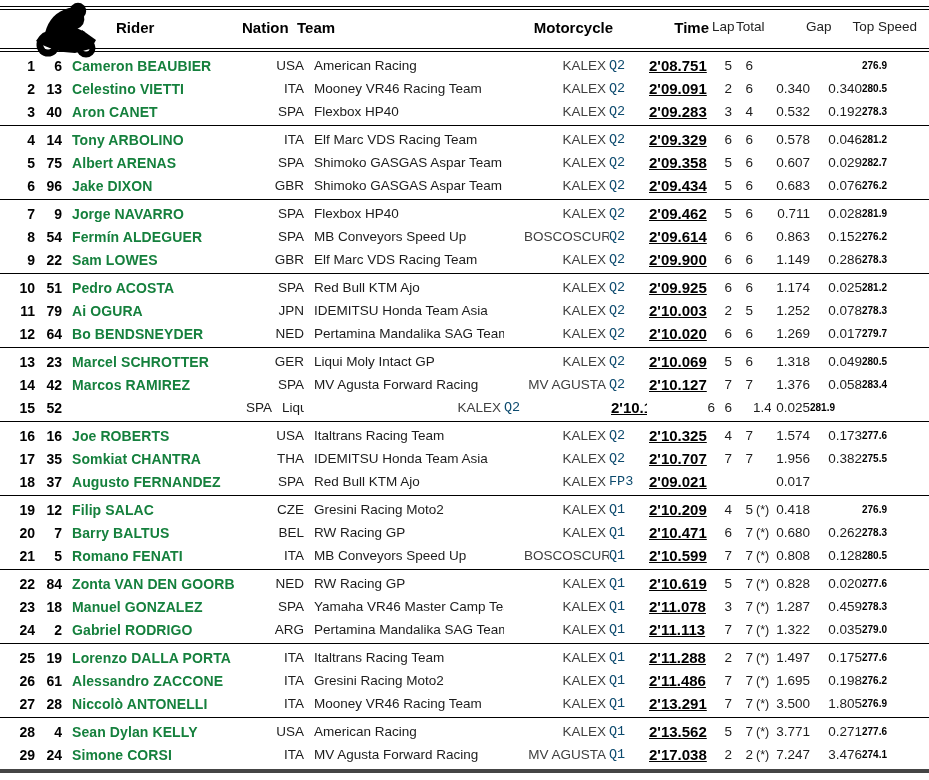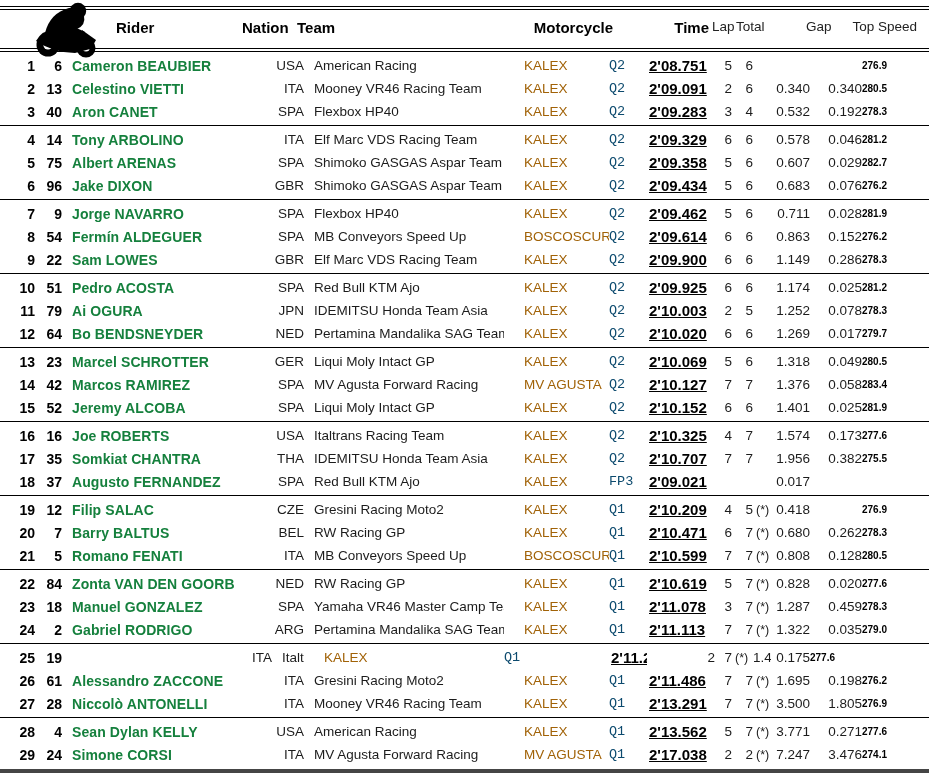--- a/index.html
+++ b/index.html
@@ -59,21 +59,21 @@
     align-items: center;
     font-size: 13.5px;
     white-space: nowrap;
   }
   .row > div { overflow: hidden; }
   .c-pos    { text-align: right; font-weight: bold; font-size: 14px; color:#000; }
   .c-num    { text-align: right; font-weight: bold; font-size: 14px; color:#000; }
   .c-rider  { text-align: left; padding-left: 10px; font-weight: bold; font-size: 14px; color:#15803d; letter-spacing: .1px; }
   .c-nation { text-align: right; color: #1c1c1c; }
   .c-team   { text-align: left; padding-left: 10px; color: #1c1c1c; }
-  .c-bike   { padding-right: 3px; color: #a16207; margin-left: 20px; }
+  .c-bike   { text-align: right; padding-right: 3px; color: #404040; margin-left: 20px; }
   .c-sess   { text-align: left; padding-right: 6px; color: #0c4a6e; font-family: Liberation Mono, monospace; }
   .c-time   { text-align: left; padding-left: 2px; font-weight: bold; font-size: 15px; color:#000;text-decoration:underline; }
   .c-lap    { text-align: right; color: #1c1c1c; }
   .c-total  { text-align: right; color: #1c1c1c; }
   .c-star   { text-align: left; padding-left: 3px; font-size: 12.5px; color: #1c1c1c; }
   .c-gap1   { text-align: right; color: #1c1c1c; }
   .c-gap2   { text-align: right; color: #1c1c1c; }
   .c-speed  { text-align: left; font-weight: bold; font-size: 10px; color:#000; }
   .bottom-bar {
     width: 929px;
@@ -342,21 +342,20 @@
     <div class="c-lap">7</div>
     <div class="c-total">7</div>
     <div class="c-star"></div>
     <div class="c-gap1">1.376</div>
     <div class="c-gap2">0.058</div>
     <div class="c-speed">283.4</div>
   </div>
         <div class="row">
     <div class="c-pos">15</div>
     <div class="c-num">52</div>
-    <div class="c-rider">Jeremy ALCOBA</div>
     <div class="c-nation">SPA</div>
     <div class="c-team">Liqui Moly Intact GP</div>
     <div class="c-bike">KALEX</div>
     <div class="c-sess">Q2</div>
     <div class="c-time">2'10.152</div>
     <div class="c-lap">6</div>
     <div class="c-total">6</div>
     <div class="c-star"></div>
     <div class="c-gap1">1.401</div>
     <div class="c-gap2">0.025</div>
@@ -510,20 +509,21 @@
     <div class="c-star">(*)</div>
     <div class="c-gap1">1.322</div>
     <div class="c-gap2">0.035</div>
     <div class="c-speed">279.0</div>
   </div>
       </div>
       <div class="group">
         <div class="row">
     <div class="c-pos">25</div>
     <div class="c-num">19</div>
+    <div class="c-rider">Lorenzo DALLA PORTA</div>
     <div class="c-nation">ITA</div>
     <div class="c-team">Italtrans Racing Team</div>
     <div class="c-bike">KALEX</div>
     <div class="c-sess">Q1</div>
     <div class="c-time">2'11.288</div>
     <div class="c-lap">2</div>
     <div class="c-total">7</div>
     <div class="c-star">(*)</div>
     <div class="c-gap1">1.497</div>
     <div class="c-gap2">0.175</div>

